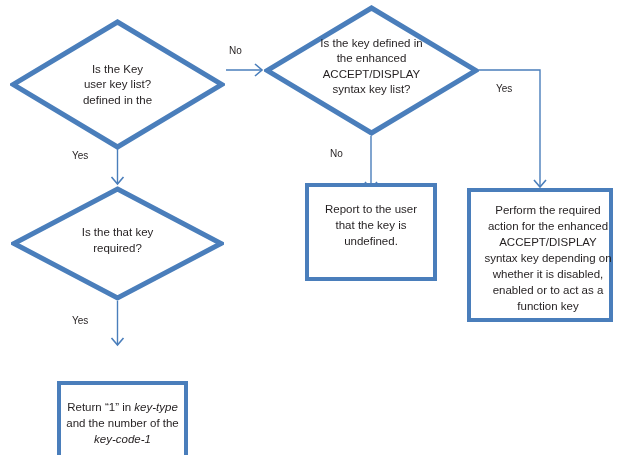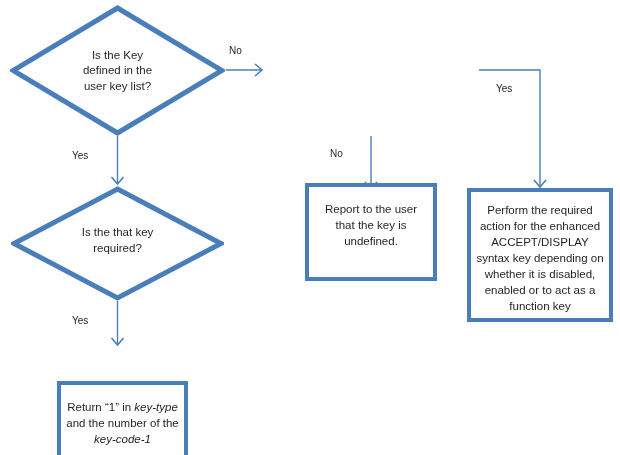--- a/index.html
+++ b/index.html
@@ -55,21 +55,21 @@
     left: 50%;
     transform: translateX(-50%);
     width: 92%;
     text-align: center;
     font-size: 11.5px;
     line-height: 16px;
     color: #231f20;
   }
   .box.b-return .btext { top: 14px; }
   .box.b-report .btext { top: 14px; }
-  .box.b-perform .btext { top: 10px; }
+  .box.b-perform .btext { top: 10px; margin-left: 8px; }
   .btext i { font-style: italic; }
   
   .elabel {
     position: absolute;
     font-size: 10px;
     line-height: 13px;
     color: #231f20;
     white-space: nowrap;
   }
 </style>
@@ -99,31 +99,42 @@
       <line x1="371" y1="136" x2="371" y2="189" stroke="#4a7ebb" stroke-width="1.4"></line>
       <polyline points="365,182 371,189 377,182" fill="none" stroke="#4a7ebb" stroke-width="1.6"></polyline>
     </g>
 
     <g>
       <polyline points="479,70 540,70 540,187" fill="none" stroke="#4a7ebb" stroke-width="1.4"></polyline>
       <polyline points="534,180 540,187 546,180" fill="none" stroke="#4a7ebb" stroke-width="1.6"></polyline>
     </g>
   </svg>
 
-  <div class="node diamond" style="left:10px; top:5px; width:215px; height:131px;">
+  <div class="node diamond" style="left:10px; top:19px; width:215px; height:131px;">
     <svg class="shape" viewBox="0 0 215 131" preserveAspectRatio="none">
       <polygon points="107.5,3 212,65.5 107.5,128 3,65.5" fill="#ffffff" stroke="#4a7ebb" stroke-width="5"></polygon>
     </svg>
     <div class="dtext">
       <div>Is the Key</div>
+      <div>user key list?</div>
       <div>defined in the</div>
-      <div>user key list?</div>
     </div>
   </div>
 
+  <div class="node diamond" style="left:264px; top:5px; width:215px; height:131px;">
+    <svg class="shape" viewBox="0 0 215 131" preserveAspectRatio="none">
+      <polygon points="107.5,3 212,65.5 107.5,128 3,65.5" fill="#ffffff" stroke="#4a7ebb" stroke-width="5"></polygon>
+    </svg>
+    <div class="dtext" style="width:70%; top:47%;">
+      <div>Is the key defined in</div>
+      <div>the enhanced</div>
+      <div>ACCEPT/DISPLAY</div>
+      <div>syntax key list?</div>
+    </div>
+  </div>
 
   <div class="node diamond" style="left:11px; top:186px; width:213px; height:115px;">
     <svg class="shape" viewBox="0 0 213 115" preserveAspectRatio="none">
       <polygon points="106.5,3 210,57.5 106.5,112 3,57.5" fill="#ffffff" stroke="#4a7ebb" stroke-width="5"></polygon>
     </svg>
     <div class="dtext" style="top:47%;">
       <div>Is the that key</div>
       <div>required?</div>
     </div>
   </div>

